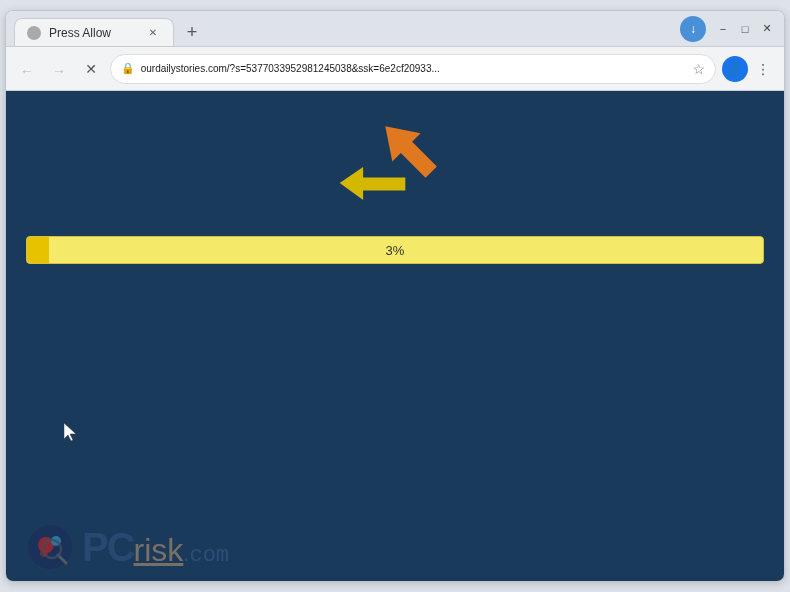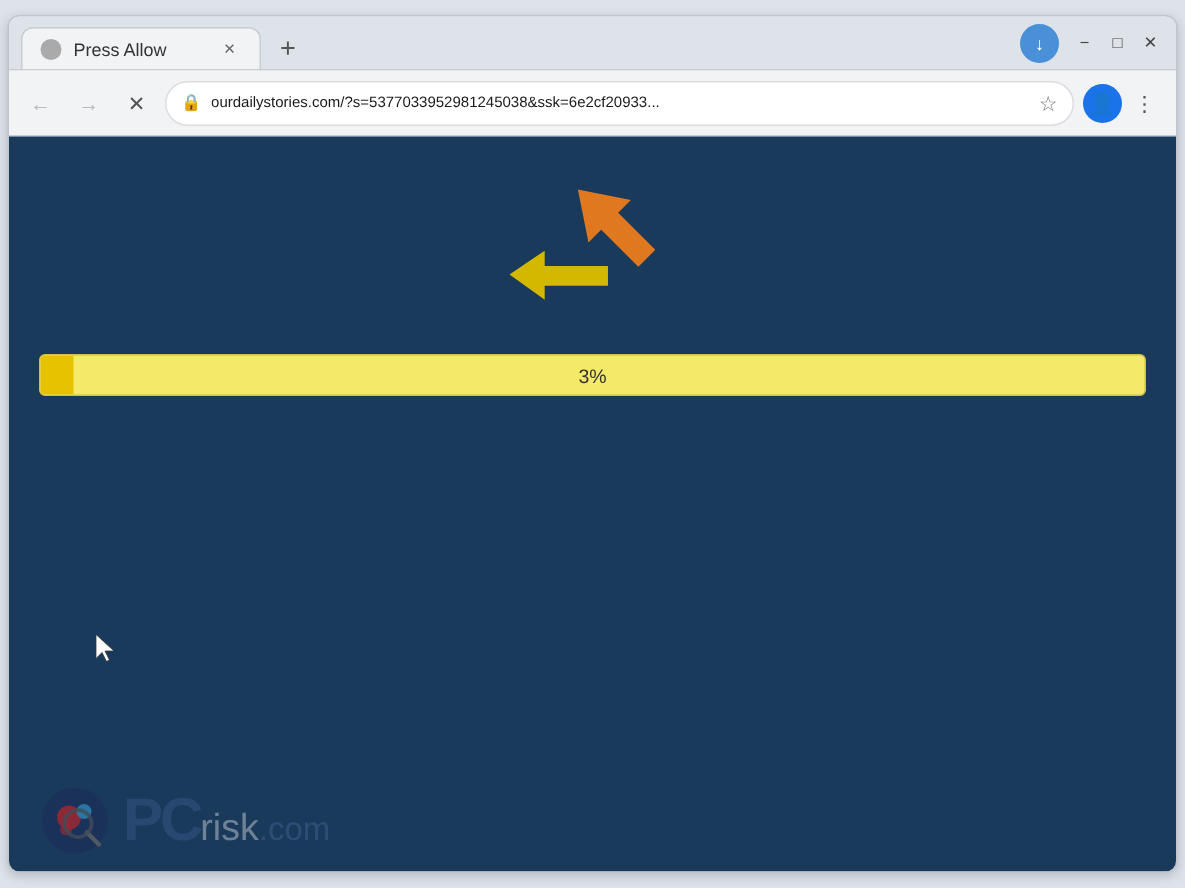--- a/index.html
+++ b/index.html
@@ -417,20 +417,20 @@
           <circle cx="20" cy="22" r="8" fill="#cc2222" opacity="0.9"></circle>
           <circle cx="30" cy="18" r="5" fill="#3399cc" opacity="0.9"></circle>
           <circle cx="18" cy="30" r="4" fill="#cc2222" opacity="0.7"></circle>
 
           <line x1="32" y1="32" x2="40" y2="40" stroke="#666" stroke-width="3" stroke-linecap="round"></line>
           <circle cx="26" cy="26" r="9" fill="none" stroke="#555" stroke-width="2.5" opacity="0.8"></circle>
         </svg>
       </div>
       <div style="display:flex;align-items:baseline;">
         <span style="font-size:40px;font-weight:900;color:#3a5a8a;opacity:0.65;font-family:Arial,sans-serif;letter-spacing:-2px;">PC</span>
-        <span style="font-size:25px;font-weight:400;color:#e5e5e5;opacity:0.6;font-family:Arial,sans-serif;">risk</span>
+        <span style="font-size:32px;font-weight:400;color:#fdba74;opacity:0.6;font-family:Arial,sans-serif;text-decoration:underline;">risk</span>
         <span style="font-size:22px;font-weight:400;color:#4a6a9a;opacity:0.6;font-family:Arial,sans-serif;">.</span>
-        <span style="font-size:22px;font-weight:400;color:#4a6a9a;opacity:0.6;font-family:Liberation Sans, sans-serif;">com</span>
+        <span style="font-size:22px;font-weight:400;color:#4a6a9a;opacity:0.6;font-family:Liberation Mono, monospace;">com</span>
       </div>
     </div>
 
   </div>
 </div>
 
 </body></html>

